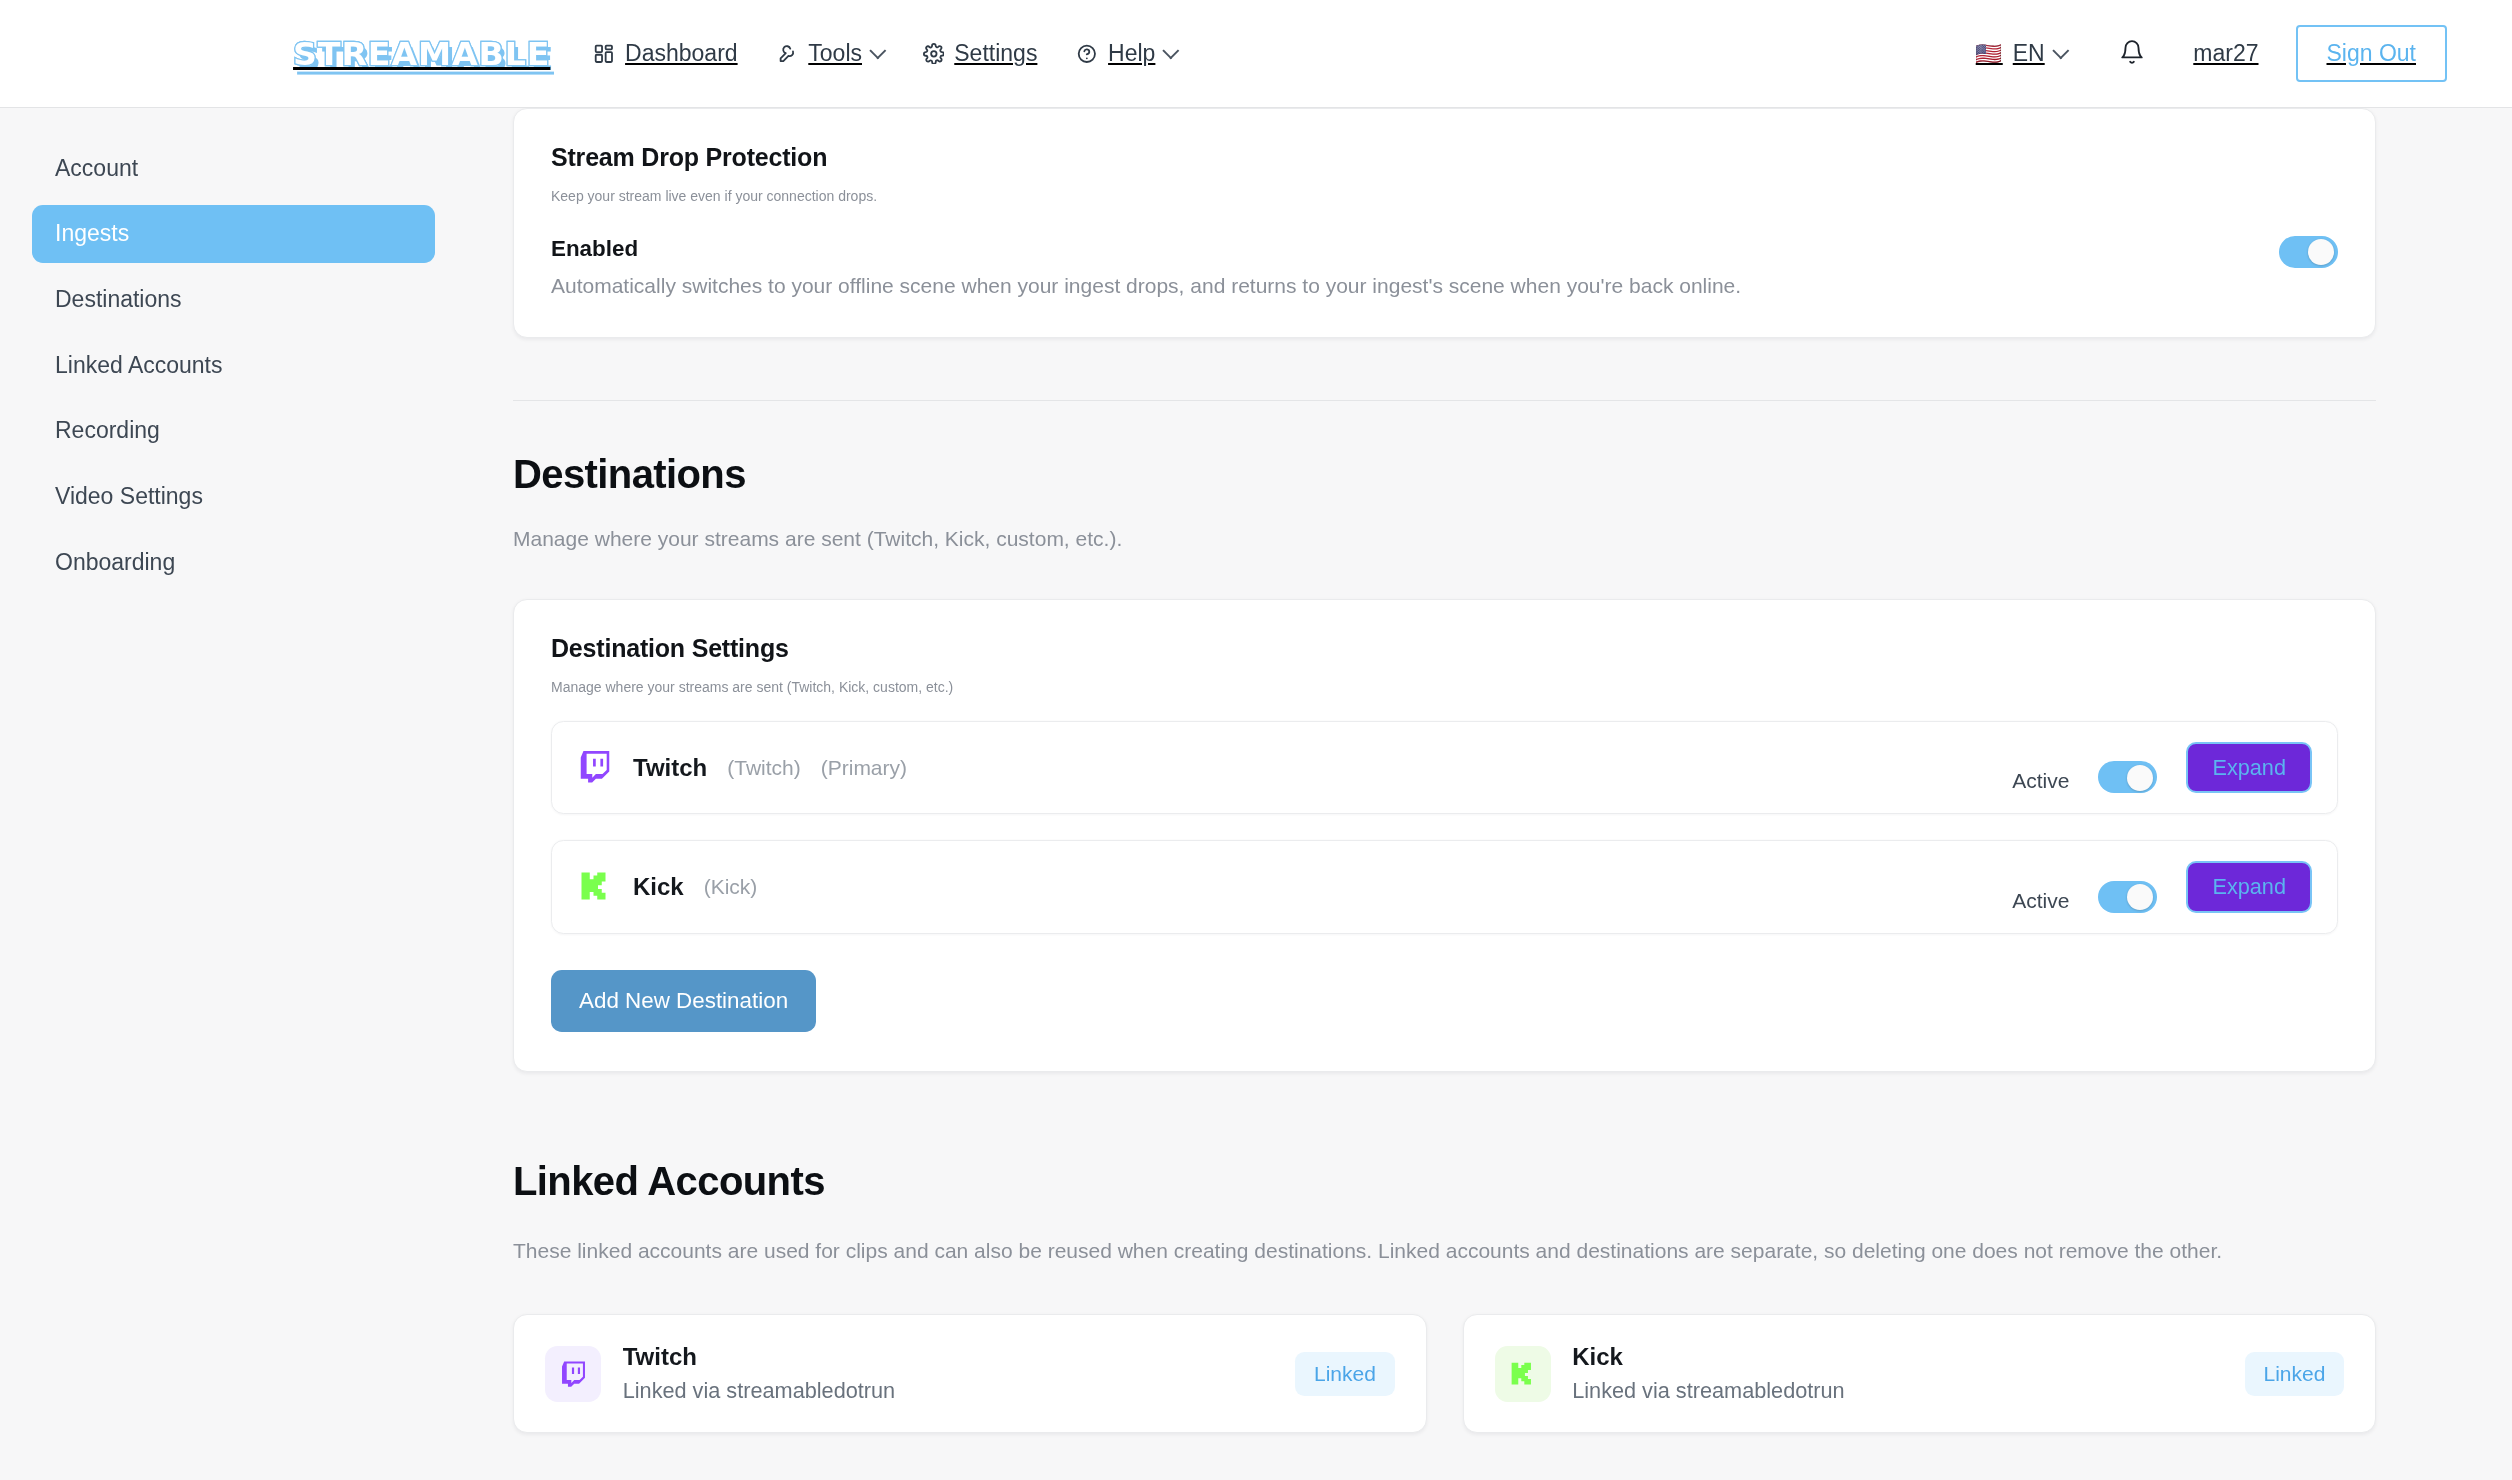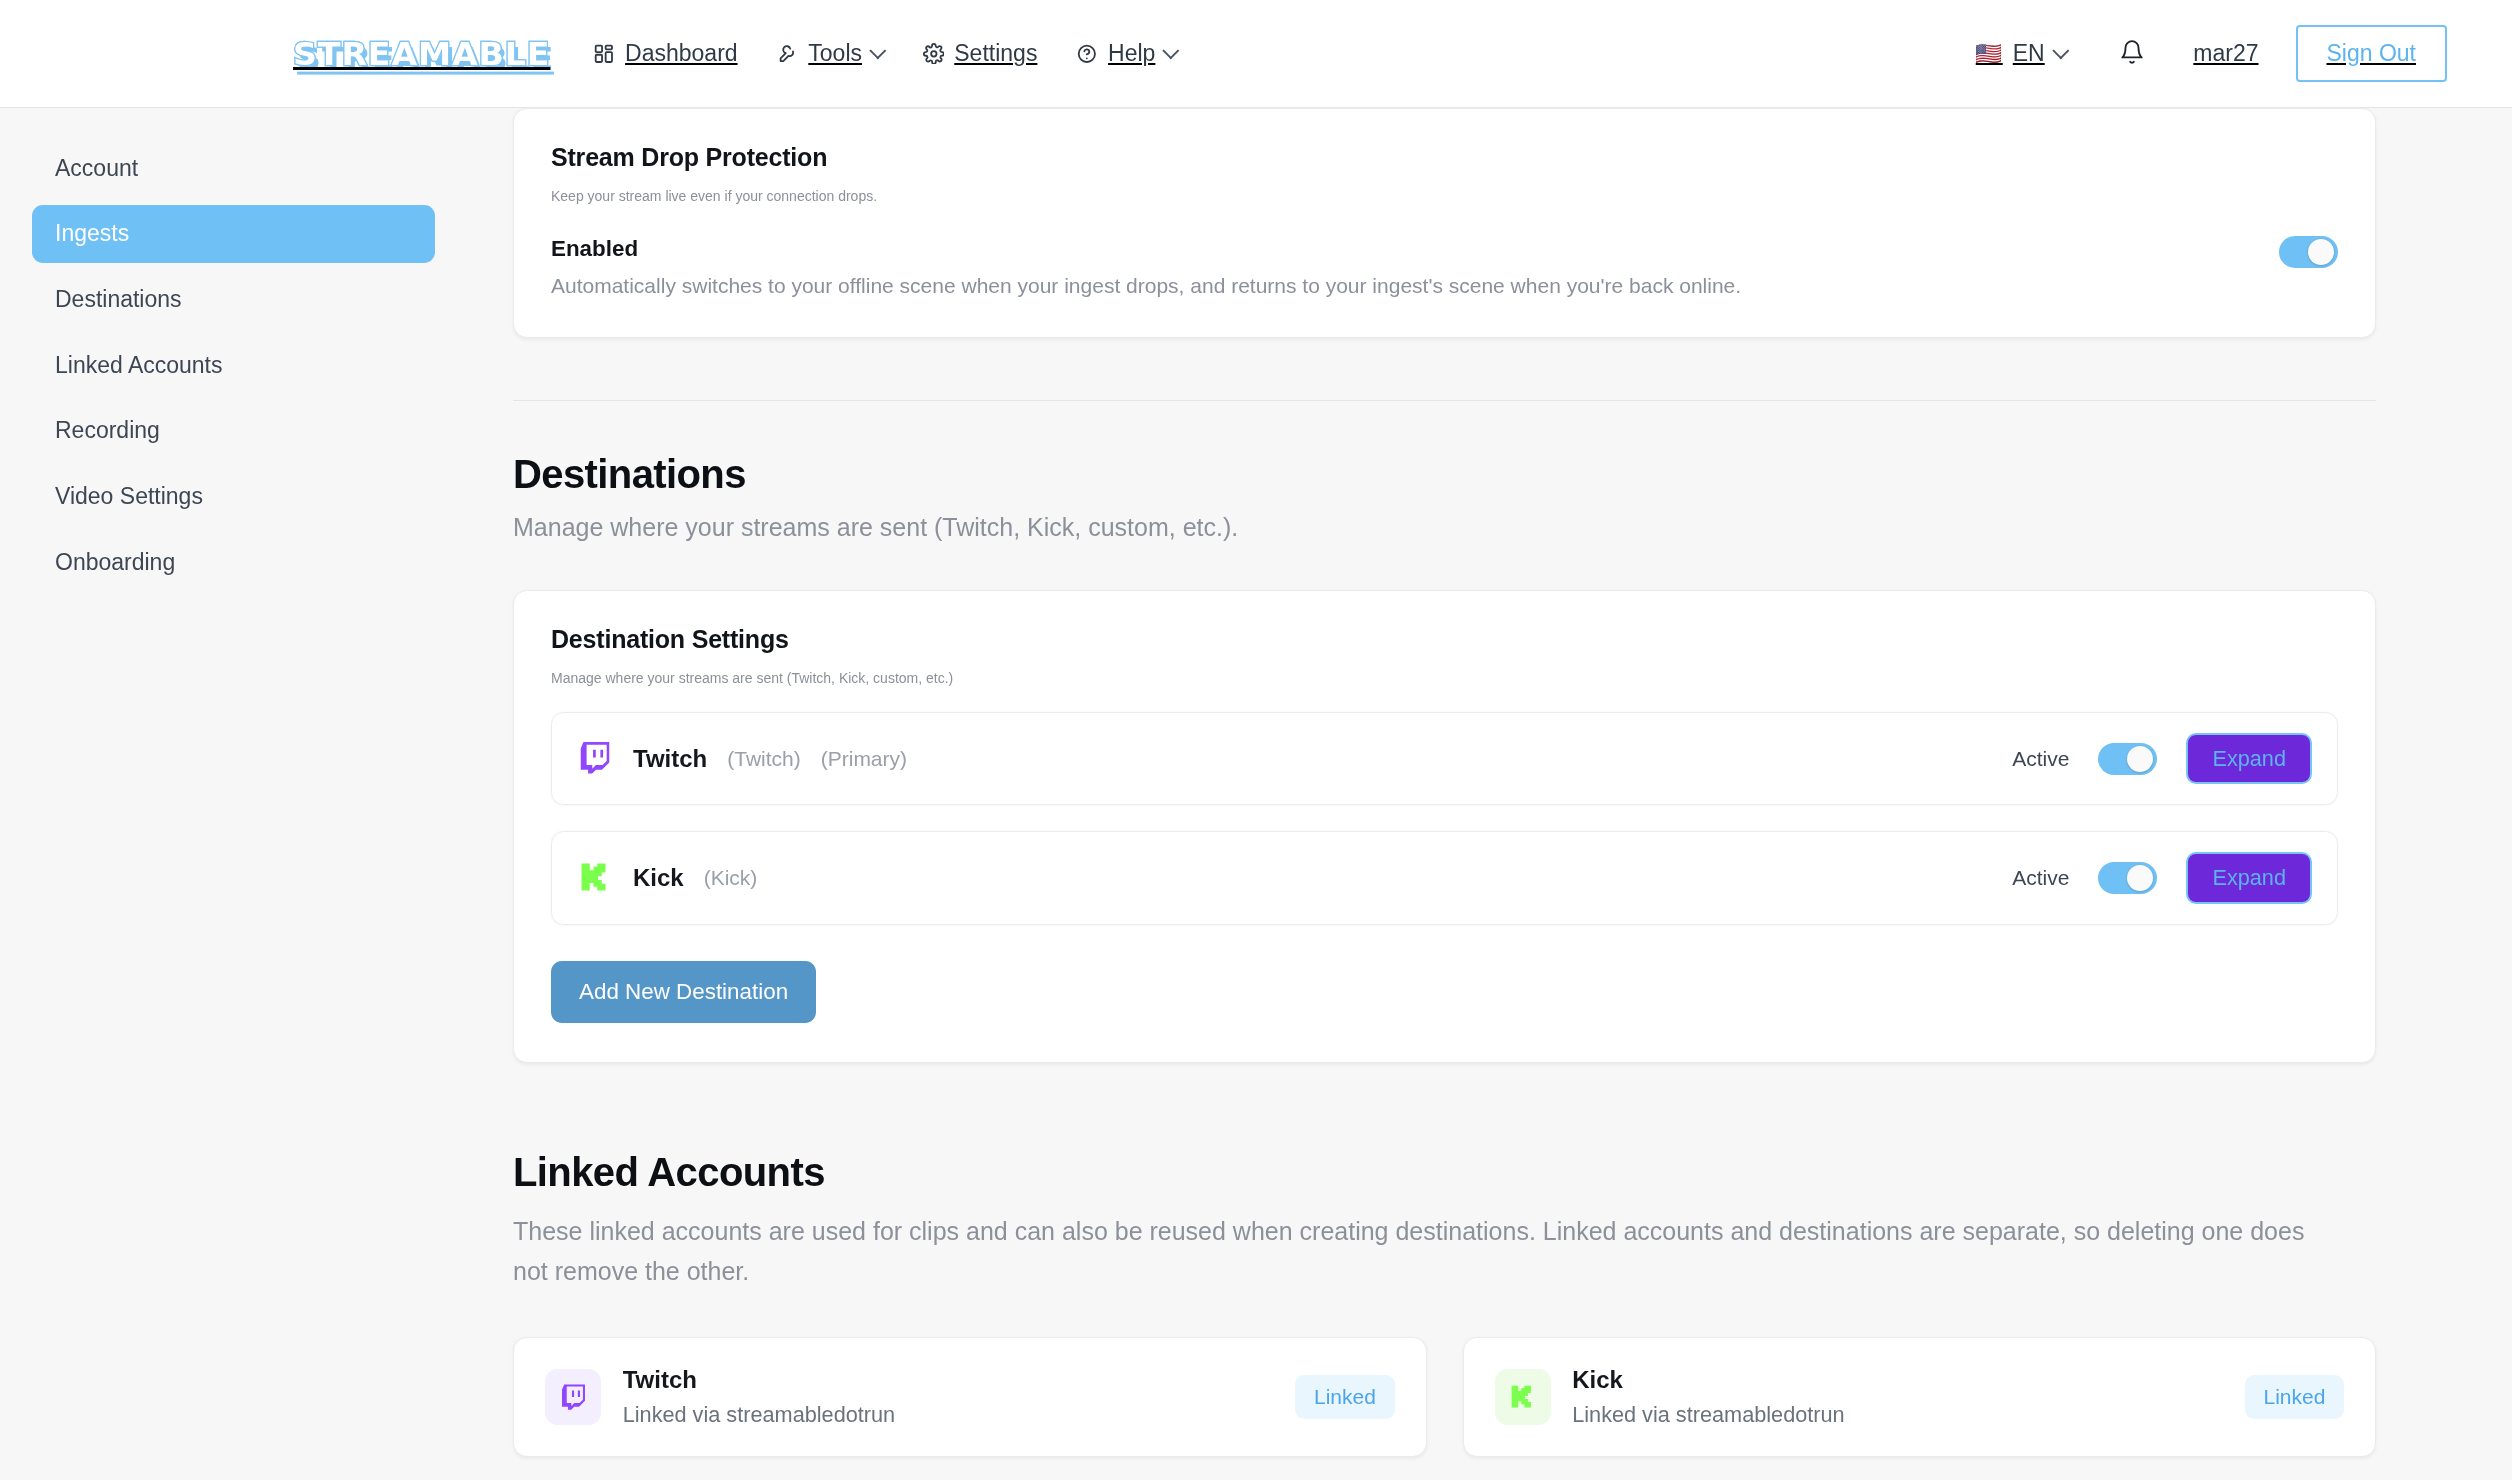--- a/index.html
+++ b/index.html
@@ -184,39 +184,39 @@
   }
 
   .section-h {
     font-size: 40px;
     font-weight: 700;
     color: #0c0f13;
     letter-spacing: -0.6px;
     margin-top: 51px;
   }
   .section-p {
-    font-size: 25px;
+    font-size: 21px;
     color: #8b9099;
-    margin-top: 16px;
+    margin-top: 30px;
   }
 
   
   .dest-row {
     border: 1.5px solid #ebecee;
     border-radius: 12.4px;
     padding: 20px 25px;
     display: flex;
     align-items: center;
     margin-top: 26px;
     box-shadow: 0 0.8px 2.3px rgba(17,24,39,.04);
   }
   .dest-left { display: flex; align-items: center; gap: 20px; min-width: 0; }
   .dest-name { font-size: 24px; font-weight: 700; color: #14181d; }
   .dest-meta { font-size: 21px; color: #9aa0a8; }
-  .dest-right { margin-left: auto; display: flex; align-items: center; gap: 29px; }
+  .dest-right { margin-left: auto; display: flex; align-items: flex-end; gap: 29px; }
   .active-label { font-size: 21px; color: #3d4753; }
   .expand-btn {
     border: 2.3px solid #79c4f6;
     color: #5bb4ef;
     background: #6d28d9;
     border-radius: 10px;
     font-size: 21.7px;
     padding: 10.8px 24px;
     cursor: pointer;
     font-family: "Liberation Sans", sans-serif;

